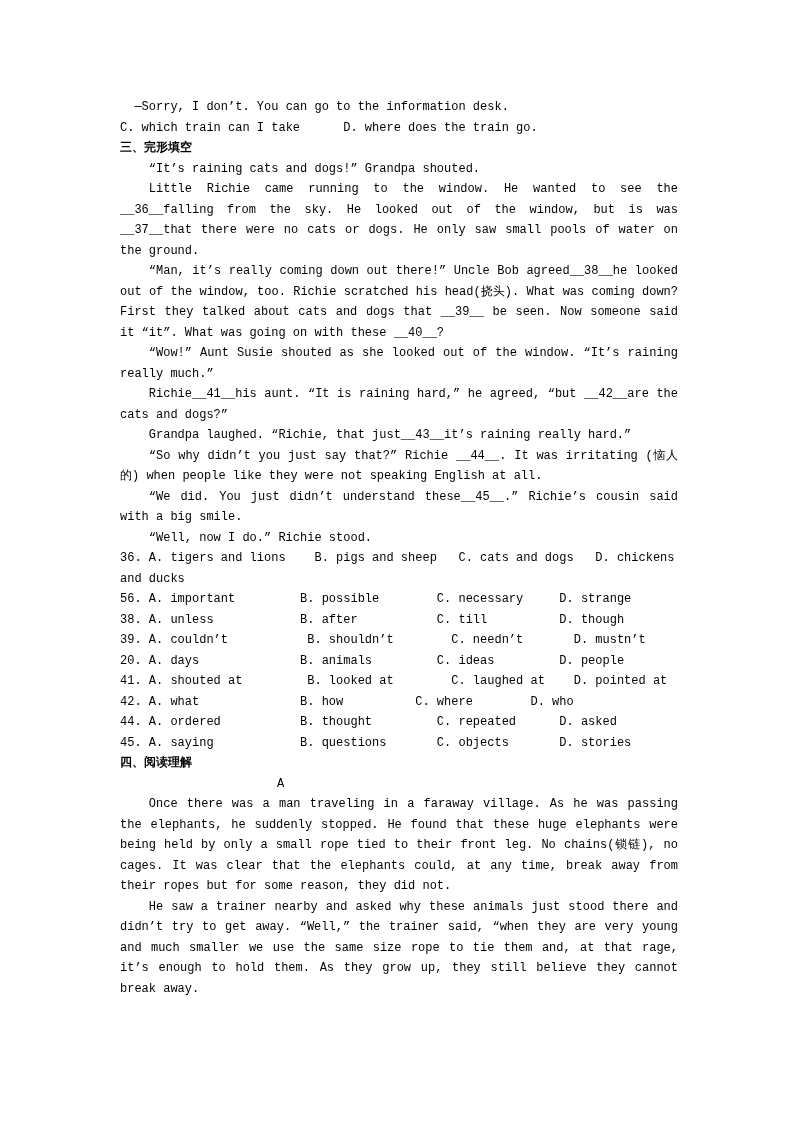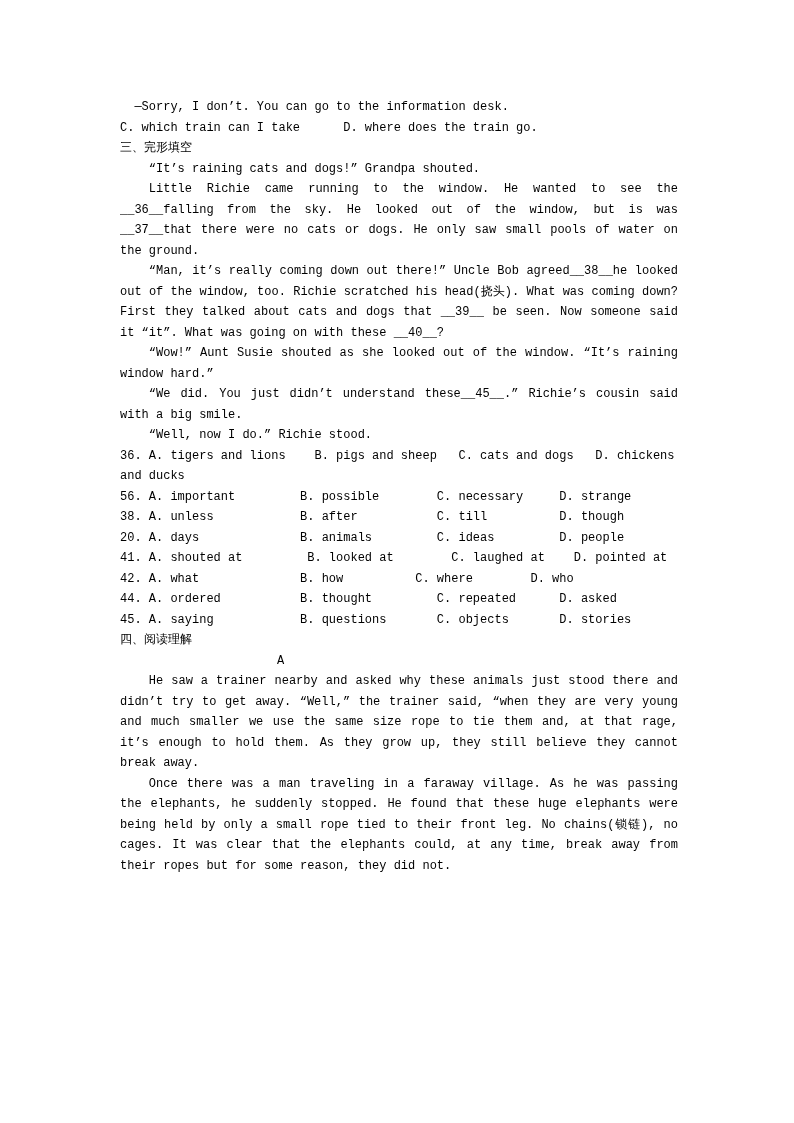--- a/index.html
+++ b/index.html
@@ -20,50 +20,54 @@
     left: 120px;
     top: 97px;
     width: 558px;
   }
   .pre { white-space: pre-wrap; }
   .para {
     text-align: justify;
     text-indent: 4ch;
     font-family: Liberation Mono, monospace;
   }
-  .heading { white-space: pre-wrap; }
+  .heading { white-space: pre-wrap; font-weight: bold; }
   .passage-label { padding-left: 157px; }
 </style>
 </head>
 <body>
 
 <div class="page">
   <div class="content">
 
     <div class="pre">  —Sorry, I don’t. You can go to the information desk.</div>
     <div class="pre">C. which train can I take      D. where does the train go.</div>
 
     <div class="heading">三、完形填空</div>
 
     <p class="para">“It’s raining cats and dogs!” Grandpa shouted.</p>
     <p class="para">Little Richie came running to the window. He wanted to see the __36__falling from the sky. He looked out of the window, but is was __37__that there were no cats or dogs. He only saw small pools of water on the ground.</p>
     <p class="para">“Man, it’s really coming down out there!” Uncle Bob agreed__38__he looked out of the window, too. Richie scratched his head(挠头). What was coming down? First they talked about cats and dogs that __39__ be seen. Now someone said it “it”. What was going on with these __40__?</p>
-    <p class="para">“Wow!” Aunt Susie shouted as she looked out of the window. “It’s raining window hard.”</p>
+    <p class="para">“Wow!” Aunt Susie shouted as she looked out of the window. “It’s raining really much.”</p>
+    <p class="para">Richie__41__his aunt. “It is raining hard,” he agreed, “but __42__are the cats and dogs?”</p>
+    <p class="para">Grandpa laughed. “Richie, that just__43__it’s raining really hard.”</p>
+    <p class="para">“So why didn’t you just say that?” Richie __44__. It was irritating (恼人的) when people like they were not speaking English at all.</p>
     <p class="para">“We did. You just didn’t understand these__45__.” Richie’s cousin said with a big smile.</p>
     <p class="para">“Well, now I do.” Richie stood.</p>
 
     <div class="pre optrow">36. A. tigers and lions    B. pigs and sheep   C. cats and dogs   D. chickens and ducks</div>
     <div class="pre optrow">56. A. important         B. possible        C. necessary     D. strange</div>
     <div class="pre optrow">38. A. unless            B. after           C. till          D. though</div>
+    <div class="pre optrow">39. A. couldn’t           B. shouldn’t        C. needn’t       D. mustn’t</div>
     <div class="pre optrow">20. A. days              B. animals         C. ideas         D. people</div>
     <div class="pre optrow">41. A. shouted at         B. looked at        C. laughed at    D. pointed at</div>
     <div class="pre optrow">42. A. what              B. how          C. where        D. who</div>
     <div class="pre optrow">44. A. ordered           B. thought         C. repeated      D. asked</div>
     <div class="pre optrow">45. A. saying            B. questions       C. objects       D. stories</div>
 
     <div class="heading">四、阅读理解</div>
     <div class="passage-label">A</div>
 
+    <p class="para">Once there was a man traveling in a faraway village. As he was passing the elephants, he suddenly stopped. He found that these huge elephants were being held by only a small rope tied to their front leg. No chains(锁链), no cages. It was clear that the elephants could, at any time, break away from their ropes but for some reason, they did not.</p>
     <p class="para">He saw a trainer nearby and asked why these animals just stood there and didn’t try to get away. “Well,” the trainer said, “when they are very young and much smaller we use the same size rope to tie them and, at that rage, it’s enough to hold them. As they grow up, they still believe they cannot break away.</p>
-    <p class="para">Once there was a man traveling in a faraway village. As he was passing the elephants, he suddenly stopped. He found that these huge elephants were being held by only a small rope tied to their front leg. No chains(锁链), no cages. It was clear that the elephants could, at any time, break away from their ropes but for some reason, they did not.</p>
 
   </div>
 </div>
 
 </body></html>

